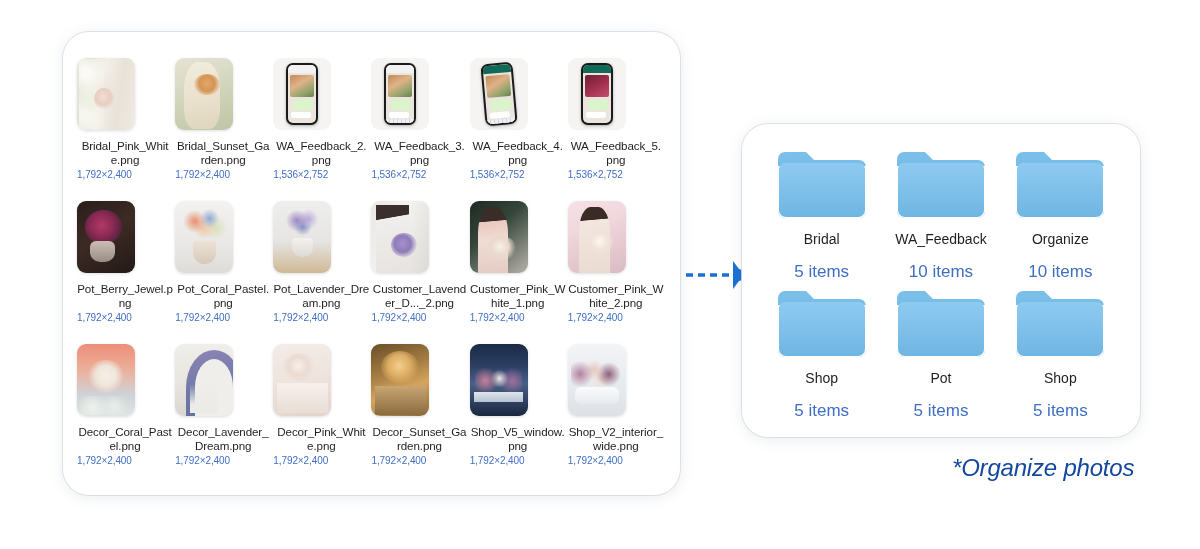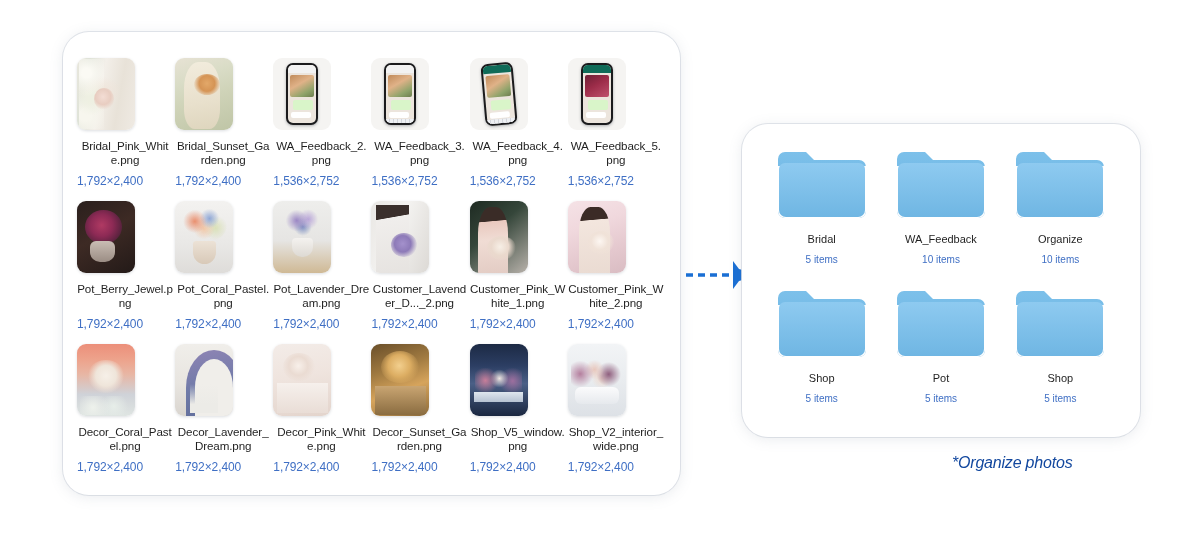--- a/index.html
+++ b/index.html
@@ -62,22 +62,22 @@
     margin-top: 9px;
     font-size: 11.6px;
     line-height: 13.6px;
     color: #1f1f1f;
     text-align: center;
     width: 96px;
     word-break: break-all;
     letter-spacing: -0.1px;
   }
   .file-dims {
-    margin-top: 9px;
-    font-size: 12px;
+    margin-top: 3px;
+    font-size: 10px;
     line-height: 12px;
     color: #3f6fc4;
     text-align: center;
     letter-spacing: -0.1px;
   }
 
   
   .art { position:absolute; inset:0; }
   .art::before, .art::after { content:""; position:absolute; }
 
@@ -253,39 +253,39 @@
   .folder-cell {
     display: flex;
     flex-direction: column;
     align-items: center;
     justify-content: flex-start;
     padding-top: 6px;
   }
   .folder-icon { width: 94px; height: 74px; flex: none; }
   .folder-name {
     margin-top: 10px;
-    font-size: 11px;
+    font-size: 14px;
     line-height: 15px;
     color: #1f1f1f;
     text-align: center;
   }
   .folder-count {
-    margin-top: 6px;
-    font-size: 10px;
+    margin-top: 18px;
+    font-size: 17px;
     line-height: 13px;
     color: #3f6fc4;
     text-align: right;
   }
 
   
   #organize-caption {
     position: absolute;
     left: 952px;
     top: 454px;
-    font-size: 16px;
+    font-size: 24px;
     font-style: italic;
     color: #12479e;
     letter-spacing: -0.2px;
     white-space: nowrap;
   }
 </style>
 </head>
 <body>
 
 <div id="files-panel">

